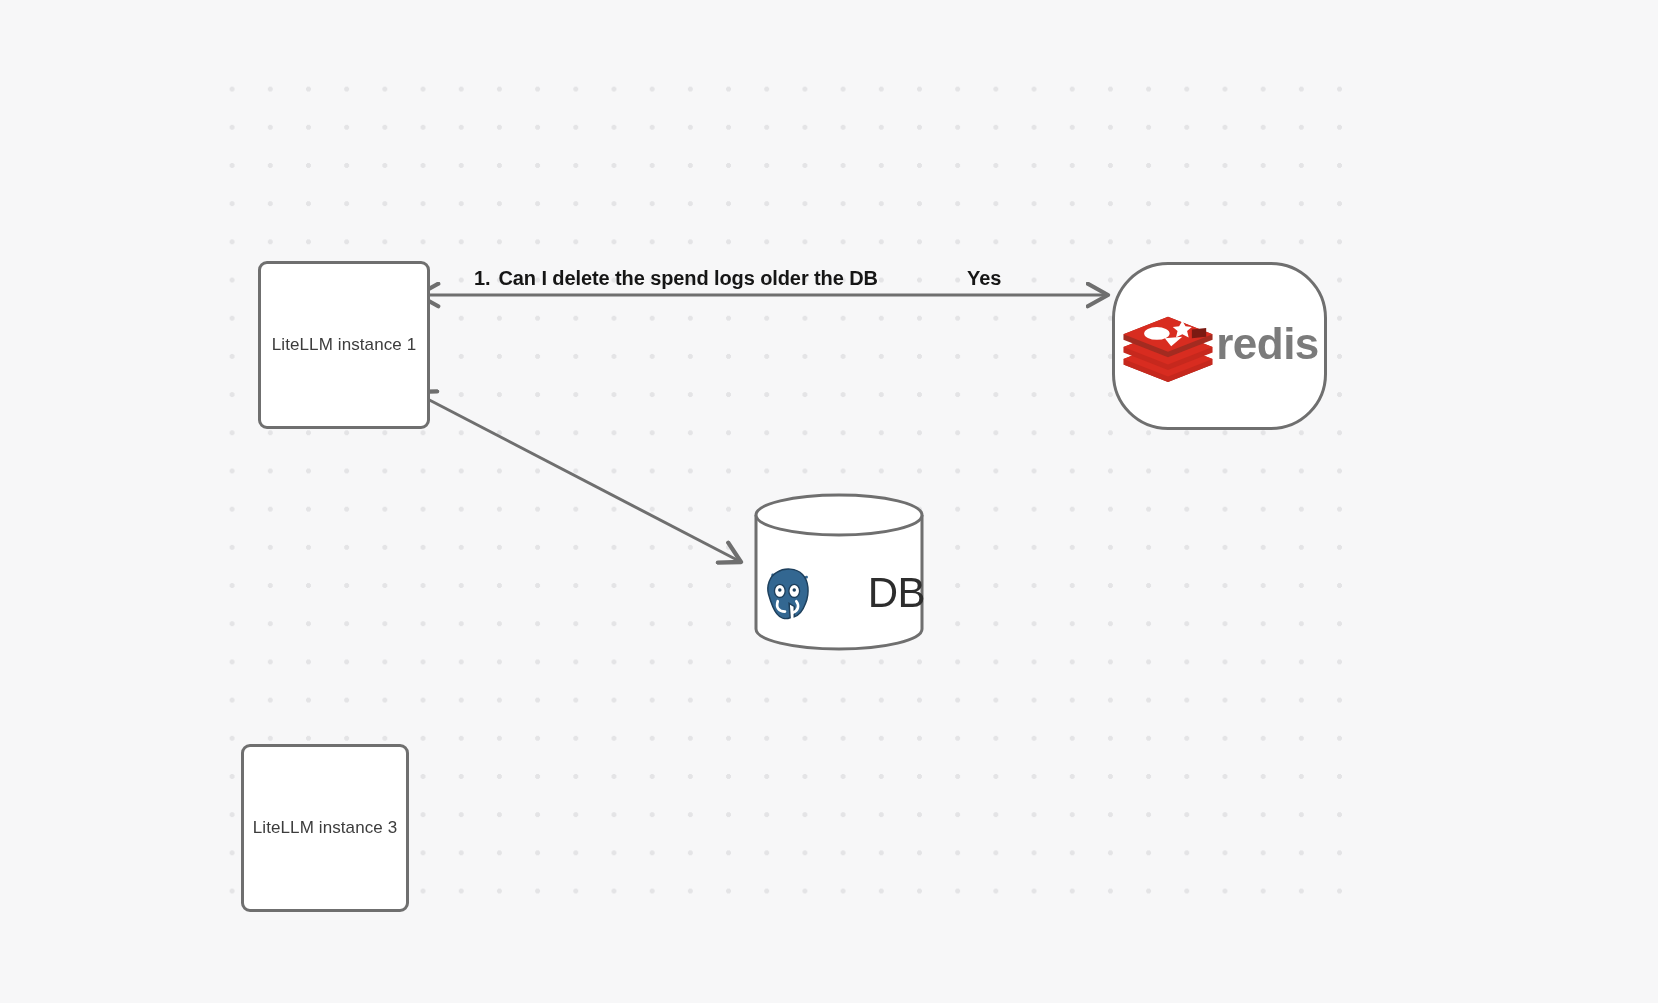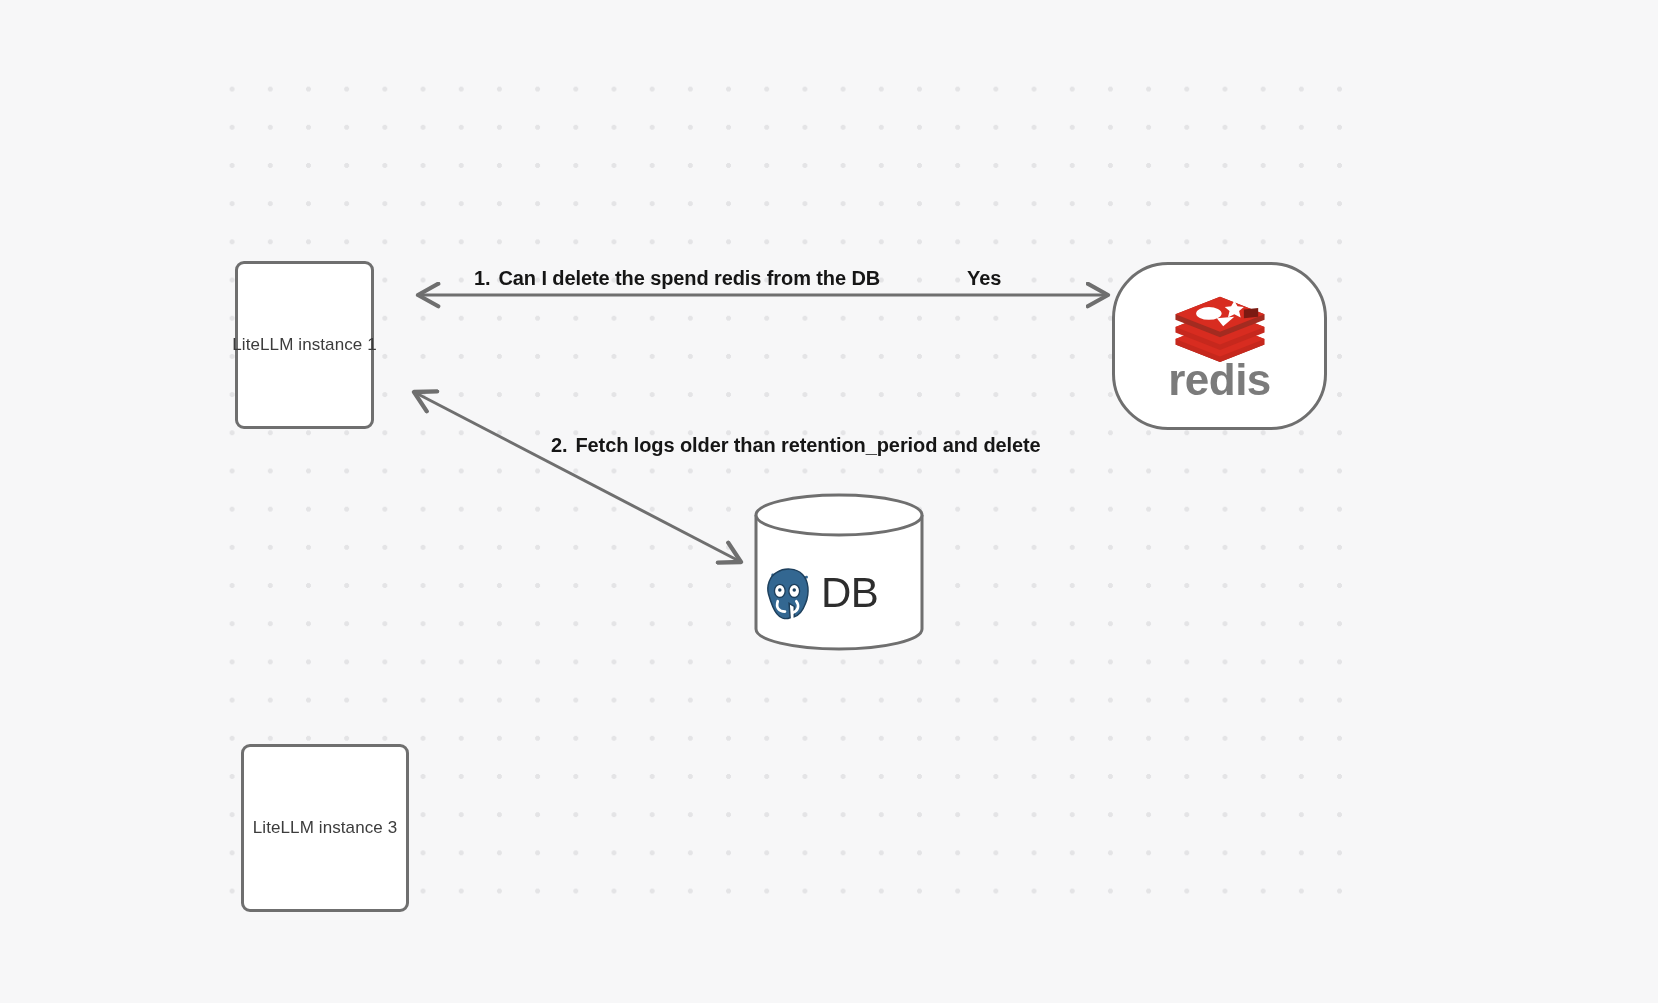--- a/index.html
+++ b/index.html
@@ -45,37 +45,36 @@
     justify-content: center;
   }
   .node-box .node-label {
     font-size: 17px;
     color: #3c3c3c;
     font-family: "Liberation Sans", sans-serif;
     letter-spacing: .1px;
     white-space: nowrap;
   }
 
-  #node-litellm-1 { left: 235px; top: 261px;  width: 139px; height: 168px; }
+  #node-litellm-1 { left: 258px; top: 261px;  width: 172px; height: 168px; }
   #node-litellm-2 { left: 241px; top: 488px;  width: 168px; height: 168px; }
   #node-litellm-3 { left: 241px; top: 715px;  width: 168px; height: 168px; margin-top: 29px; }
 
   
   #node-redis {
     position: absolute;
     left: 1112px;
     top: 262px;
     width: 215px;
     height: 168px;
     box-sizing: border-box;
     background: #ffffff;
     border: 3px solid #6f6f6f;
     border-radius: 56px;
     display: flex;
-    flex-direction: column;
     align-items: center;
     justify-content: center;
   }
   #node-redis .redis-mark { width: 96px; height: 70px; display:block; margin-top: 2px;}
   #node-redis .redis-word {
     font-size: 44px;
     font-weight: 700;
     color: #7b7b7b;
     letter-spacing: -0.5px;
     line-height: 1;
@@ -92,21 +91,21 @@
     height: 158px;
   }
   #node-db .cyl-svg { position: absolute; inset: 0; width: 100%; height: 100%; }
   #node-db .db-inner {
     position: absolute;
     left: 0; right: 0;
     top: 52px;
     height: 96px;
     display: flex;
     align-items: center;
-    justify-content: flex-start;
+    justify-content: space-between;
     gap: 2px;
   }
   #node-db .pg-elephant { width: 66px; height: 66px; display: block; }
   #node-db .db-text {
     font-size: 42px;
     font-weight: 400;
     color: #2d2d2d;
     line-height: 1;
     font-family: "Liberation Sans", sans-serif;
     letter-spacing: -0.5px;
@@ -167,28 +166,25 @@
     </defs>
 
       redis  (double-headed) --&gt;
     <line x1="418" y1="295" x2="1108" y2="295" stroke="#6f6f6f" stroke-width="3" marker-start="url(#arrow-left)" marker-end="url(#arrow-right)"></line>
 
       LiteLLM instance 1  (diagonal, arrowheads both ends) --&gt;
     <line x1="414" y1="392" x2="741" y2="562" stroke="#6f6f6f" stroke-width="3" marker-start="url(#arrow-left)" marker-end="url(#arrow-right)"></line>
   </svg>
 
   <div class="edge-label" id="label-step-1">
-    <span class="step-num">1.</span><span>Can I delete the spend redis from the DB</span>
+    <span class="step-num">1.</span><span>Can I delete the spend logs older the DB</span>
   </div>
 
   <div class="edge-label" id="label-yes">Yes</div>
 
-  <div class="edge-label" id="label-step-2">
-    <span class="step-num">2.</span><span>Fetch logs older than retention_period and delete</span>
-  </div>
 
   <div class="node-box" id="node-litellm-1">
     <span class="node-label">LiteLLM instance 1</span>
   </div>
 
 
   <div class="node-box" id="node-litellm-3">
     <span class="node-label">LiteLLM instance 3</span>
   </div>
 

